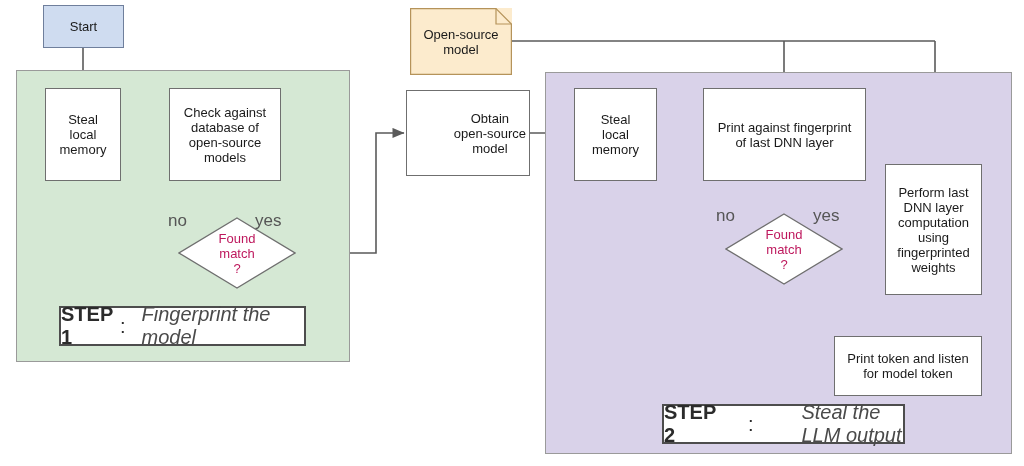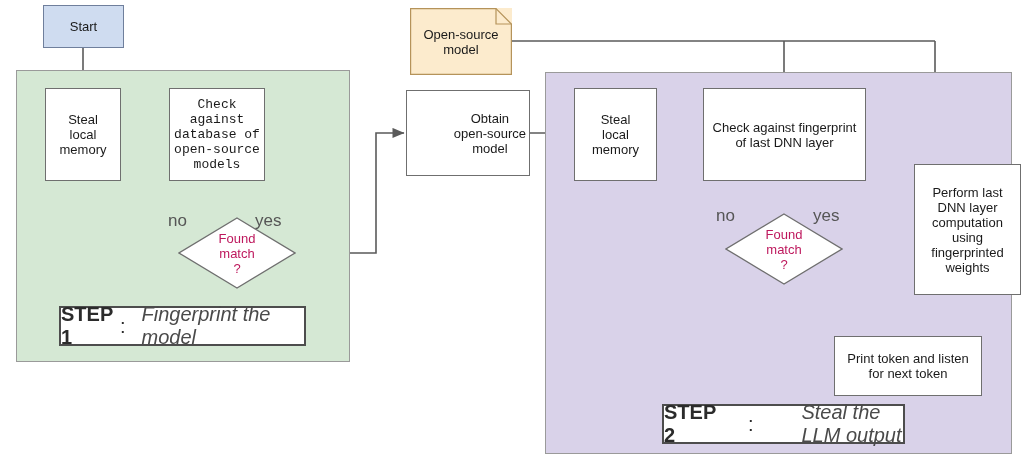--- a/index.html
+++ b/index.html
@@ -185,21 +185,21 @@
     <span class="txt">Open-source
 model</span>
   </div>
 
   <div class="node" style="left:45px; top:88px; width:76px; height:93px;">
     <span class="txt">Steal
 local
 memory</span>
   </div>
 
-  <div class="node" style="left:169px; top:88px; width:96px; height:93px;font-family:Liberation Mono, monospace;">
+  <div class="node" style="left:169px; top:88px; width:112px; height:93px;">
     <span class="txt">Check against
 database of
 open-source
 models</span>
   </div>
 
   <div class="diamond" style="left:178px; top:217px; width:118px; height:72px;">
     <svg class="dsvg" viewBox="0 0 118 72" preserveAspectRatio="none">
       <path d="M59,1 L117,36 L59,71 L1,36 Z" fill="#ffffff" stroke="#6f6f6f" stroke-width="1.3"></path>
     </svg>
@@ -223,48 +223,48 @@
 model</span>
   </div>
 
   <div class="node" style="left:574px; top:88px; width:83px; height:93px;">
     <span class="txt">Steal
 local
 memory</span>
   </div>
 
   <div class="node" style="left:703px; top:88px; width:163px; height:93px;">
-    <span class="txt">Check against fingerprint
+    <span class="txt">Print against fingerprint
 of last DNN layer</span>
   </div>
 
   <div class="diamond" style="left:725px; top:213px; width:118px; height:72px;">
     <svg class="dsvg" viewBox="0 0 118 72" preserveAspectRatio="none">
       <path d="M59,1 L117,36 L59,71 L1,36 Z" fill="#ffffff" stroke="#6f6f6f" stroke-width="1.3"></path>
     </svg>
     <span class="txt">Found
 match
 ?</span>
   </div>
 
   <div class="edge-label" style="left:716px; top:206px;">no</div>
   <div class="edge-label" style="left:813px; top:206px;">yes</div>
 
-  <div class="node" style="left:885px; top:164px; width:107px; height:131px;margin-left:29px;">
+  <div class="node" style="left:885px; top:164px; width:97px; height:131px;">
     <span class="txt">Perform last
 DNN layer
 computation
 using
 fingerprinted
 weights</span>
   </div>
 
   <div class="node" style="left:834px; top:336px; width:148px; height:60px;">
     <span class="txt">Print token and listen
-for next token</span>
+for model token</span>
   </div>
 
   <div class="step-banner" style="left:662px; top:404px; width:243px; height:40px;gap:32px;">
     <span class="step-num">STEP 2</span>
       <span class="step-sep">:</span>
       <span class="step-desc">Steal the LLM output</span>
   </div>
 
 </div>
 

